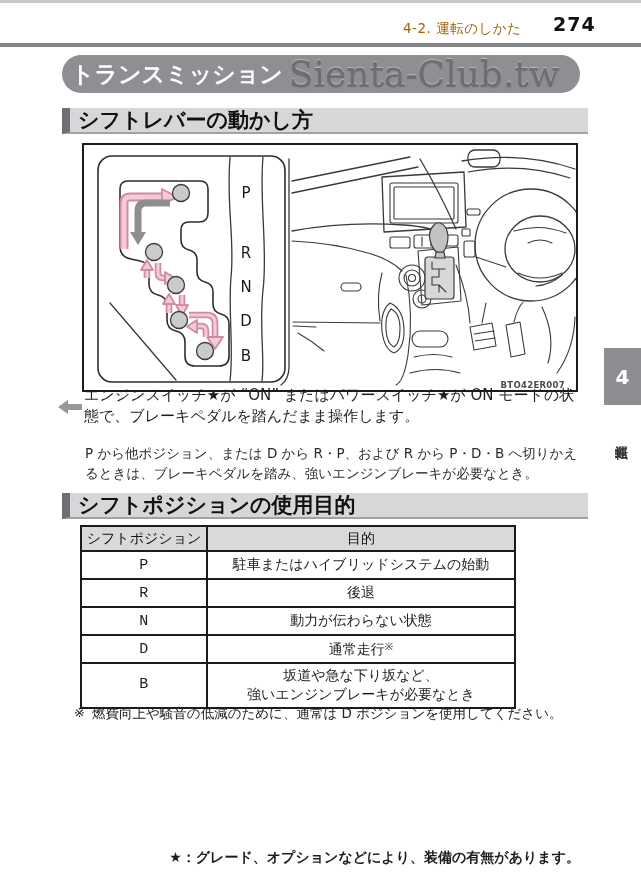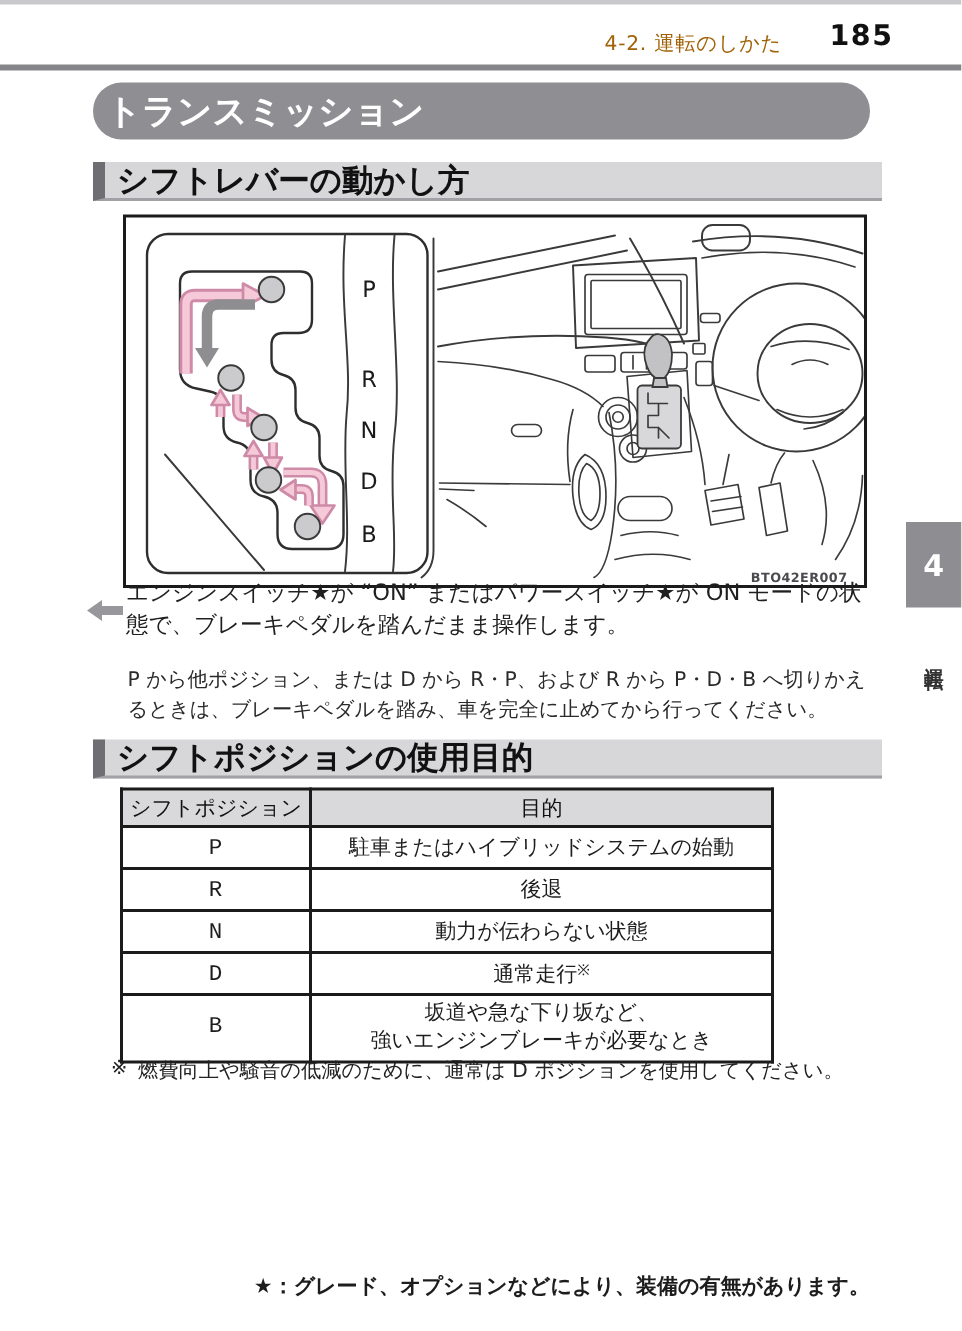--- a/index.html
+++ b/index.html
@@ -75,25 +75,26 @@
   .gfill{fill:#c2c2c4;stroke:#3a3a3a;stroke-width:1.2;}
   .panelfill{fill:#d8d8da;stroke:#3a3a3a;stroke-width:1.2;}
   .figcode{font-size:8.5px;font-weight:bold;fill:#4b4b4f;letter-spacing:.3px;}
 </style>
 </head>
 <body>
 
 <div class="abs top-line"></div>
 
 <div class="abs crumb">4-2. 運転のしかた</div>
-<div class="abs pagenum">185</div>
+<div class="abs pagenum">274</div>
 <div class="abs head-rule"></div>
 
 <div class="abs title-bar">
   <span class="title-text">トランスミッション</span>
+  <span class="watermark">Sienta-Club.tw</span>
 </div>
 
 <div class="abs sec-bar sec1">
   <span>シフトレバーの動かし方</span>
 </div>
 
 <div class="abs figure">
 <svg width="492" height="245" viewBox="0 0 492 245">
 
   <g>
@@ -248,21 +249,21 @@
 </div>
 
 <div class="abs bullet-row">
   <span class="bullet-icon">
     <svg width="24" height="14" viewBox="0 0 24 14">
         <polygon points="0,7 10,0 10,4 24,4 24,10 10,10 10,14" fill="#98989c"></polygon>
       </svg>
   </span>
   <span class="bullet-text">エンジンスイッチ★が “ON” またはパワースイッチ★が ON モードの状態で、ブレーキペダルを踏んだまま操作します。</span>
 </div>
-<div class="abs sub-text">P から他ポジション、または D から R・P、および R から P・D・B へ切りかえるときは、ブレーキペダルを踏み、車を完全に止めてから行ってください。</div>
+<div class="abs sub-text">P から他ポジション、または D から R・P、および R から P・D・B へ切りかえるときは、ブレーキペダルを踏み、強いエンジンブレーキが必要なとき。</div>
 
 <div class="abs sec-bar sec2">
   <span>シフトポジションの使用目的</span>
 </div>
 
 <div class="abs shift-table">
   <table>
     <colgroup>
         <col class="col-pos">
         <col>

